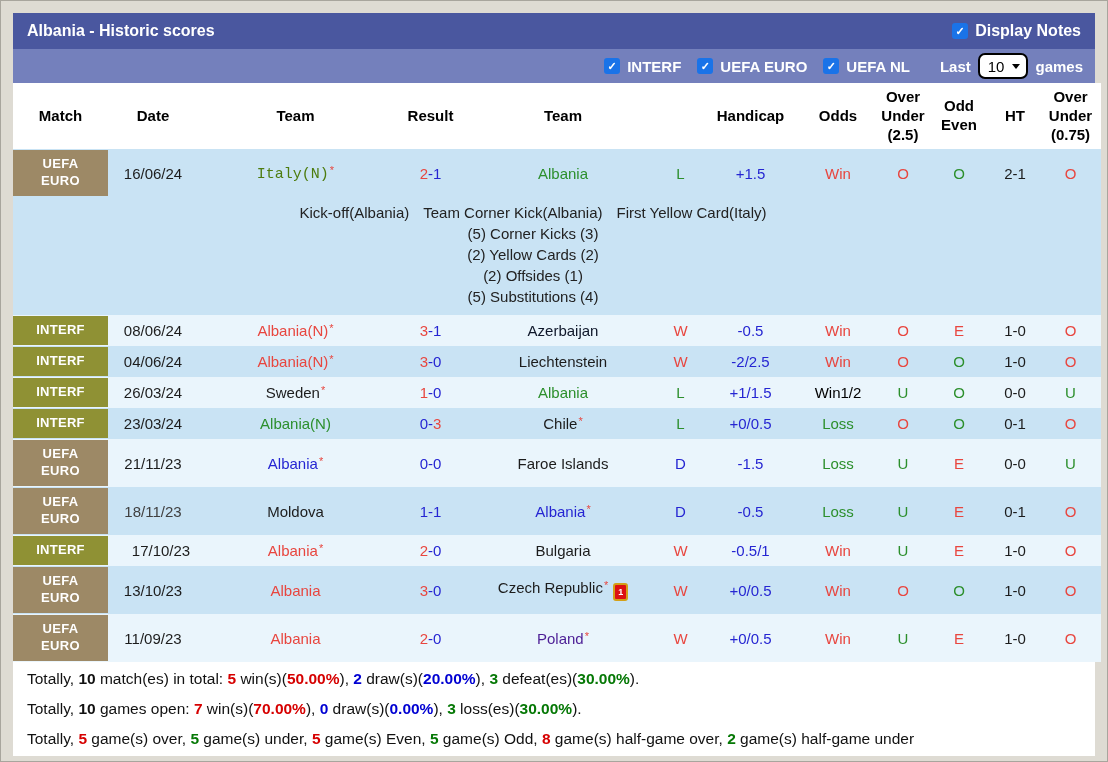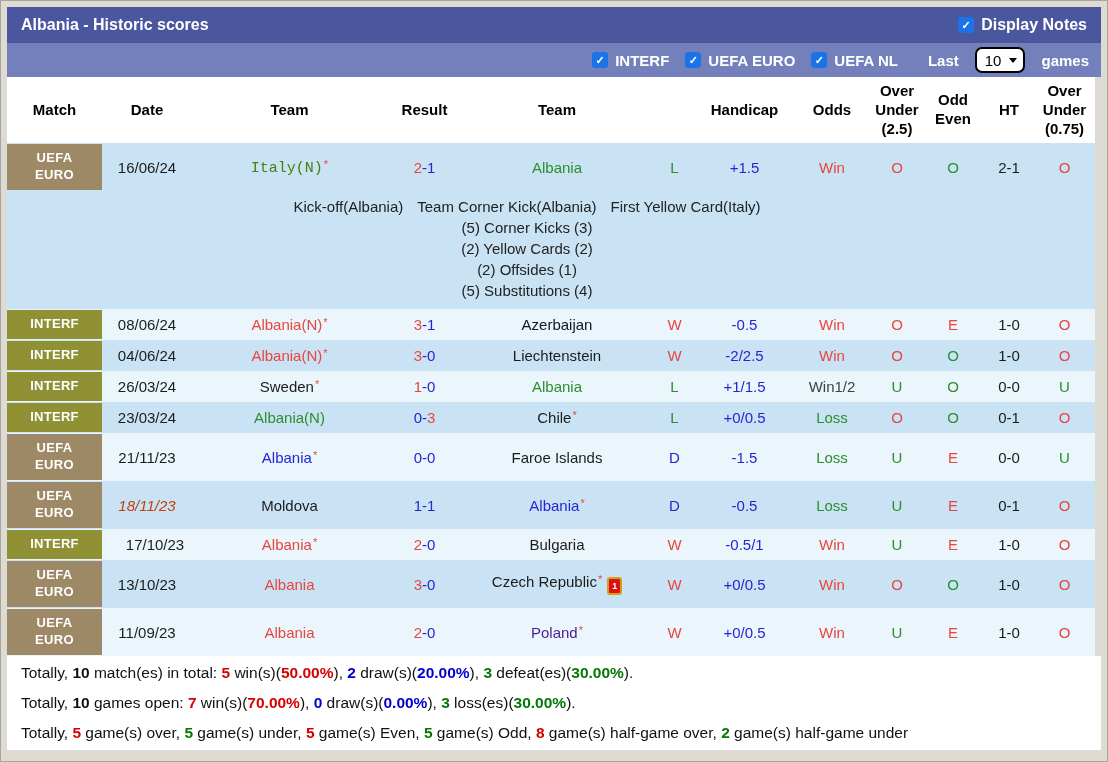--- a/index.html
+++ b/index.html
@@ -1,37 +1,37 @@
 <!DOCTYPE html>
 <html><head>
 <meta charset="utf-8">
 <style>
   html,body{margin:0;padding:0}
   body{
     width:1108px;height:762px;overflow:hidden;
     background:#dedbd3;
     font-family:"Liberation Sans",sans-serif;
   }
-  .page{box-sizing:border-box;width:1108px;height:762px;border:1px solid #a8a59d;padding:6px}
+  .page{box-sizing:border-box;width:1108px;height:762px;border:1px solid #a8a59d;padding:12px}
   
   .title-bar{
     height:36px;background:#4a579f;color:#fff;display:flex;align-items:center;
     justify-content:space-between;font-weight:bold;font-size:16px;padding:0 14px;
   }
   .filter-bar{
     height:34px;background:#7480bc;display:flex;align-items:center;justify-content:flex-end;
     gap:16px;color:#fff;font-weight:bold;font-size:15px;padding:0 12px;
   }
   .cb-wrap{display:inline-flex;align-items:center;cursor:pointer}
   .cb{
     width:16px;height:16px;background:#1a73e8;border-radius:3px;display:inline-flex;
     align-items:center;justify-content:center;color:#fff;font-size:11px;margin-right:7px;flex:0 0 auto;
   }
   .cb::after{content:"✓";font-weight:bold}
-  .last-group{display:inline-flex;align-items:center;gap:16px;margin-left:14px}
+  .last-group{display:inline-flex;align-items:center;gap:7px;margin-left:14px}
   .select{
     background:#fff;border:2px solid #000;border-radius:7px;height:22px;
     padding:0 6px 0 8px;display:inline-flex;align-items:center;gap:8px;
     color:#000;font-weight:normal;font-size:15px;cursor:pointer;
   }
   .caret{width:0;height:0;border-left:4px solid transparent;border-right:4px solid transparent;border-top:5px solid #000}
   
   table{border-collapse:collapse;table-layout:fixed;width:1088px;background:#fff}
   thead th{font-size:15px;color:#000;padding:5px 1px;line-height:1.25;vertical-align:middle;font-weight:bold}
   td{text-align:center;font-size:15px;color:#1c1c1c;padding:0 2px;vertical-align:middle;overflow:hidden}
@@ -191,21 +191,21 @@
             <div class="badge" style="background: rgb(143, 145, 52); height: 29px;">
               <div>INTERF</div>
             </div>
           </td>
           <td><span style="color: rgb(28, 28, 28);">26/03/24</span></td>
           <td><span style="color: rgb(28, 28, 28);">Sweden</span><span class="star">*</span></td>
           <td><span style="color: rgb(232, 70, 63);">1</span><span style="color: rgb(37, 37, 210);">-</span><span style="color: rgb(37, 37, 210);">0</span></td>
           <td><span style="color: rgb(44, 143, 44);">Albania</span></td>
           <td><span style="color: rgb(44, 143, 44);">L</span></td>
           <td><span style="color: rgb(37, 37, 210);">+1/1.5</span></td>
-          <td><span style="color: #404040;">Win1/2</span></td>
+          <td><span style="color: #000000;">Win1/2</span></td>
           <td><span style="color: rgb(44, 143, 44);">U</span></td>
           <td><span style="color: rgb(44, 143, 44);">O</span></td>
           <td><span style="color: rgb(28, 28, 28);">0-0</span></td>
           <td><span style="color: rgb(44, 143, 44);">U</span></td>
         </tr>
         <tr style="background: rgb(201, 227, 244); height: 31px;">
           <td class="badge-cell">
             <div class="badge" style="background: rgb(143, 145, 52); height: 29px;">
               <div>INTERF</div>
             </div>
@@ -241,21 +241,21 @@
           <td><span style="color: rgb(28, 28, 28);">0-0</span></td>
           <td><span style="color: rgb(44, 143, 44);">U</span></td>
         </tr>
         <tr style="background: rgb(201, 227, 244); height: 48px;">
           <td class="badge-cell">
             <div class="badge" style="background: rgb(157, 137, 102); height: 46px;">
               <div>UEFA</div>
               <div>EURO</div>
             </div>
           </td>
-          <td><span style="color: #c2410c; font-style: italic;">18/11/23</span></td>
+          <td><span style="color: #404040;">18/11/23</span></td>
           <td><span style="color: rgb(28, 28, 28);">Moldova</span></td>
           <td><span style="color: rgb(37, 37, 210);">1</span><span style="color: rgb(37, 37, 210);">-</span><span style="color: rgb(37, 37, 210);">1</span></td>
           <td><span style="color: rgb(37, 37, 210);">Albania</span><span class="star">*</span></td>
           <td><span style="color: rgb(37, 37, 210);">D</span></td>
           <td><span style="color: rgb(37, 37, 210);">-0.5</span></td>
           <td><span style="color: rgb(44, 143, 44);">Loss</span></td>
           <td><span style="color: rgb(44, 143, 44);">U</span></td>
           <td><span style="color: rgb(232, 70, 63);">E</span></td>
           <td><span style="color: rgb(28, 28, 28);">0-1</span></td>
           <td><span style="color: rgb(232, 70, 63);">O</span></td>

